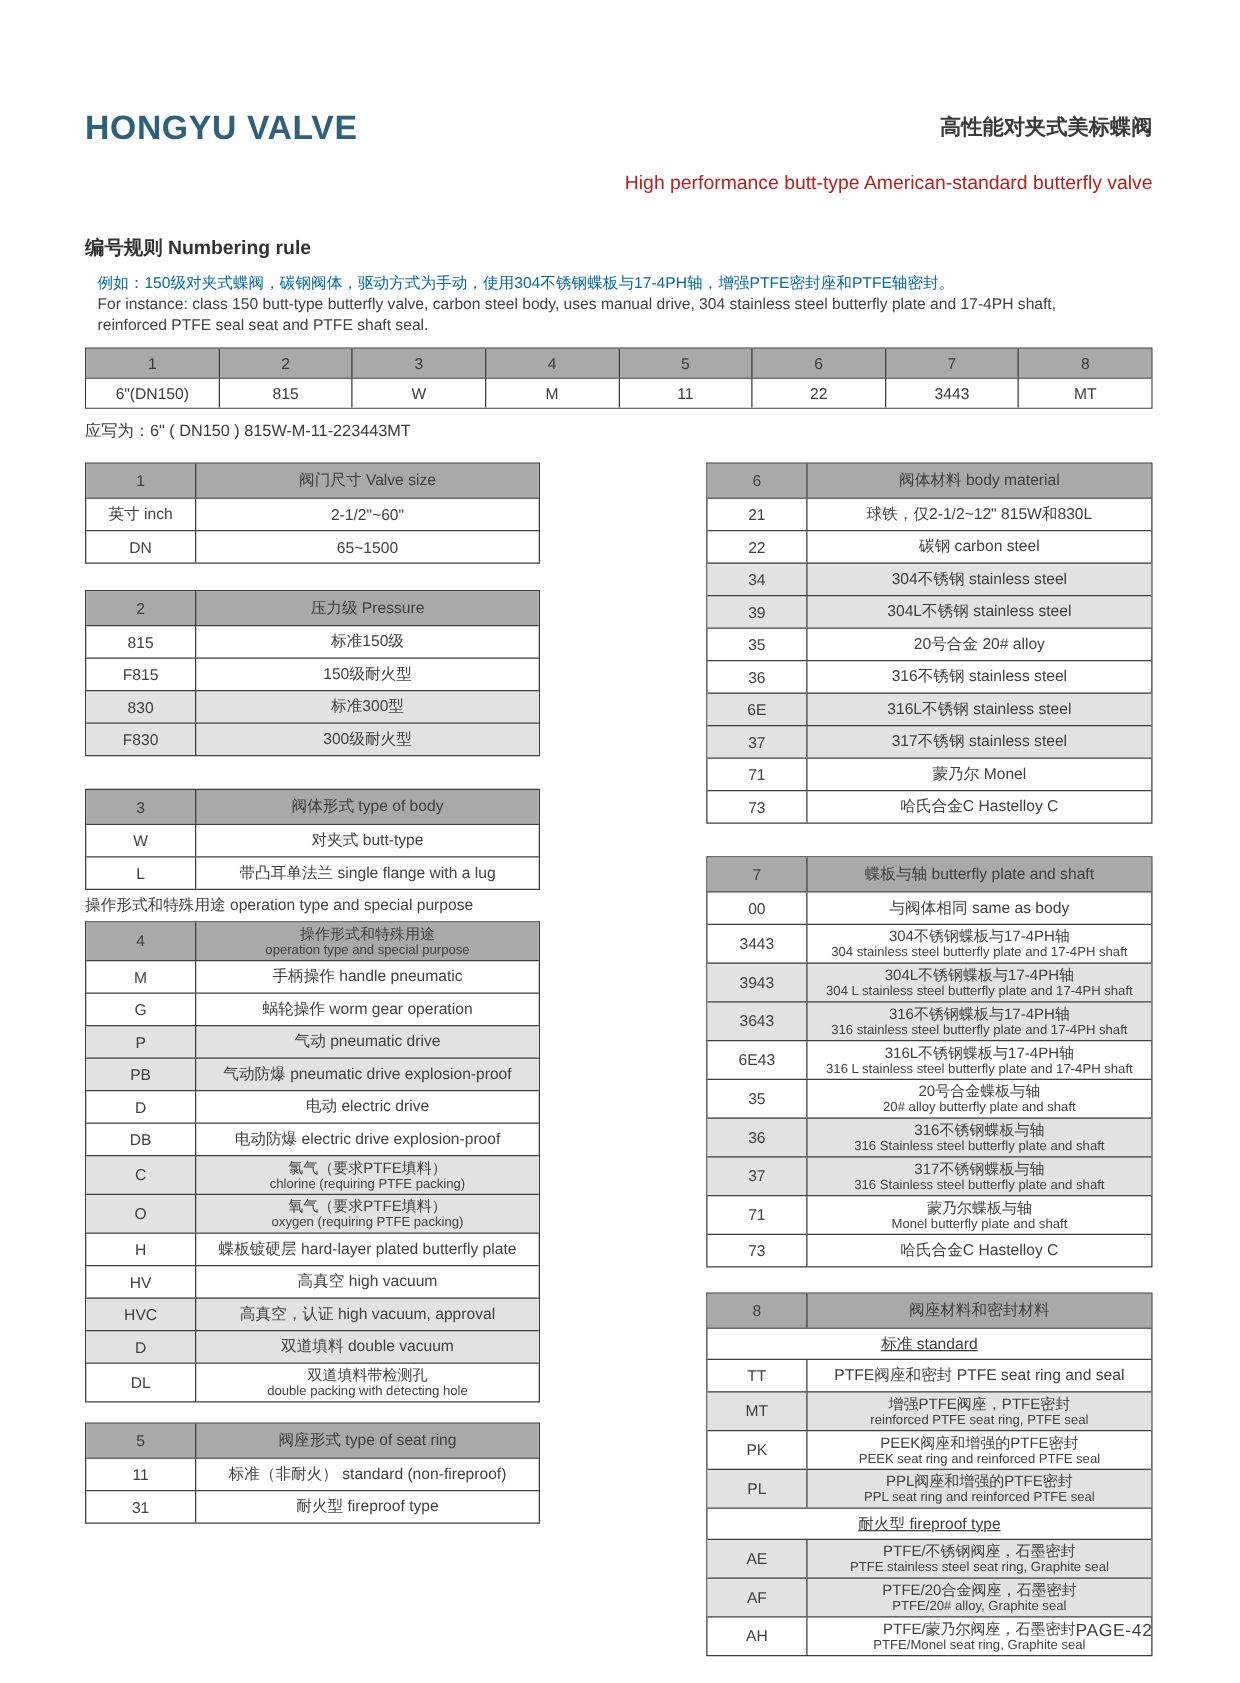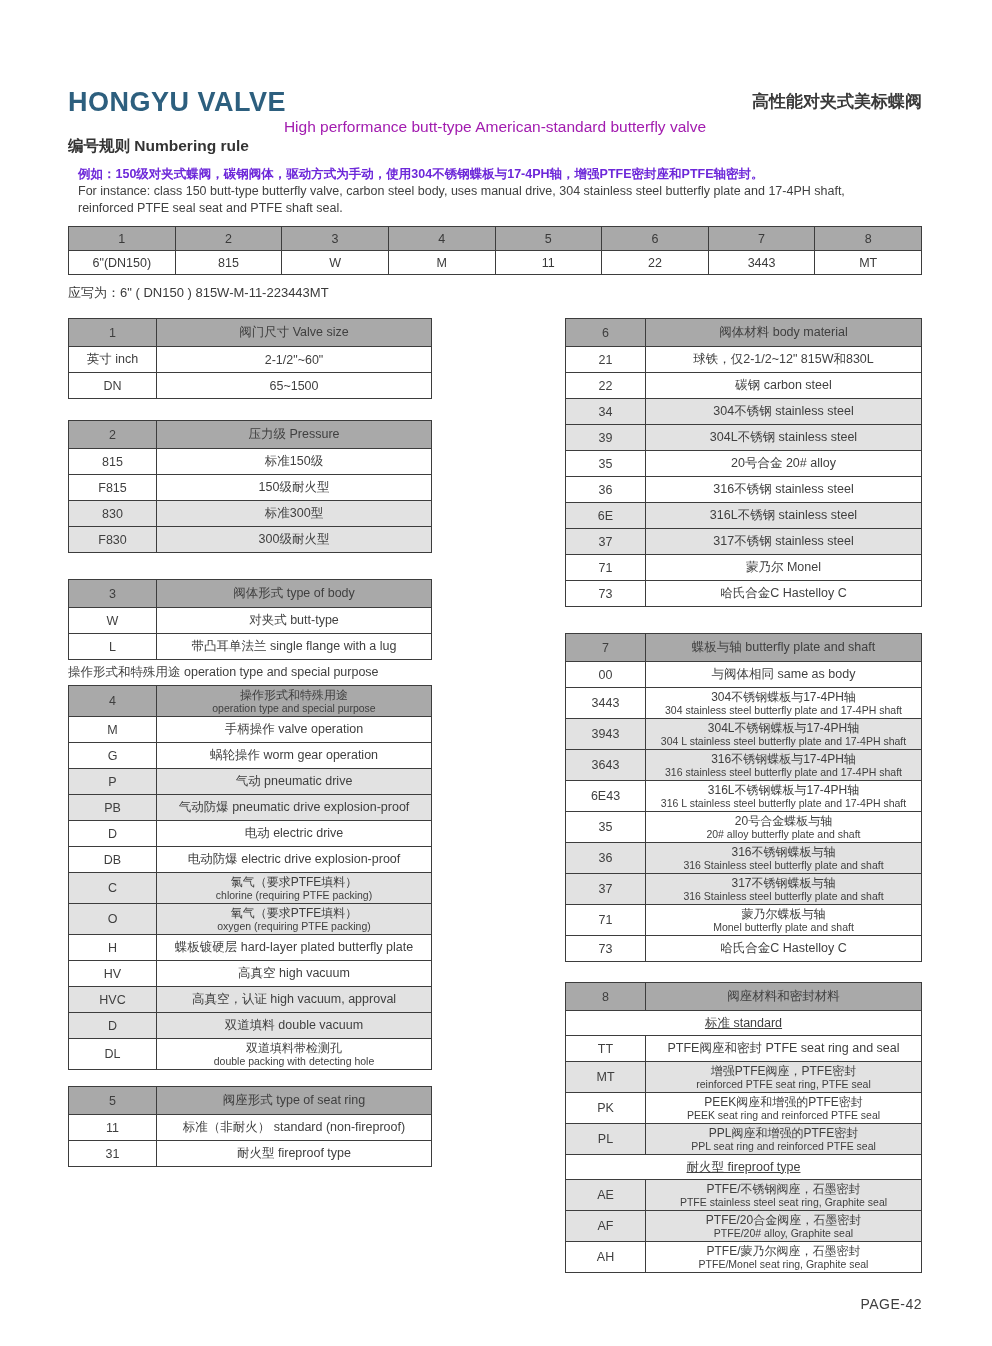--- a/index.html
+++ b/index.html
@@ -8,27 +8,27 @@
     width:992px; height:1346px;
     font-family:"Liberation Sans","DejaVu Sans",sans-serif;
     color:#3f3f3f;
   }
   .page { position:relative; width:992px; height:1346px; padding:87px 70px 0 68px; overflow:hidden; background:#fff; }
 
   
   .hdr { display:flex; justify-content:space-between; align-items:flex-start; }
   .logo { font-size:27px; font-weight:bold; color:#2d5f7e; letter-spacing:.5px; }
   .title-cn { font-size:17px; font-weight:bold; color:#3a3a3a; margin-top:3px; }
-  .subtitle { text-align:center; font-size:15.5px; color:#a21caf; margin-top:0; }
+  .subtitle { text-align:right; font-size:15.5px; color:#b91c1c; margin-top:20px; }
 
   
-  .sec-title { font-size:15.5px; color:#333; }
+  .sec-title { margin-top:32px; font-size:15.5px; color:#333; }
   .sec-title .cn { font-weight:bold; }
   .example { margin-top:9px; padding-left:10px; font-size:12.5px; line-height:17px; color:#414141; }
-  .example .cn { color:#6d28d9;font-weight:bold; }
+  .example .cn { color:#0369a1; }
 
   
   .code-table { margin-top:9px; border:1px solid #3d3d3d; }
   .code-row { display:flex; }
   .code-row.head { background:#a9a9a9; }
   .code-cell { flex:1; text-align:center; font-size:12.5px; padding:5px 0 4px; border-left:1px solid #3d3d3d; color:#3a3a3a; }
   .code-cell:first-child { border-left:none; }
   .code-row.vals .code-cell { border-top:1px solid #3d3d3d; background:#fff; }
   .written { margin-top:9px; font-size:13px; color:#3a3a3a; }
 
@@ -158,21 +158,21 @@
       <div class="tgap-4 ltable">
           <div class="lt-row lt-head">
             <div class="lt-key">4</div>
             <div class="lt-desc">
               <span class="main-line">操作形式和特殊用途</span>
               <span class="sub">operation type and special purpose</span>
             </div>
           </div>
           <div class="lt-row">
             <div class="lt-key">M</div>
-            <div class="lt-desc">手柄操作 valve operation</div>
+            <div class="lt-desc">手柄操作 handle pneumatic</div>
           </div>
           <div class="lt-row">
             <div class="lt-key">G</div>
             <div class="lt-desc">蜗轮操作 worm gear operation</div>
           </div>
           <div class="lt-row shaded">
             <div class="lt-key">P</div>
             <div class="lt-desc">气动 pneumatic drive</div>
           </div>
           <div class="lt-row shaded">

